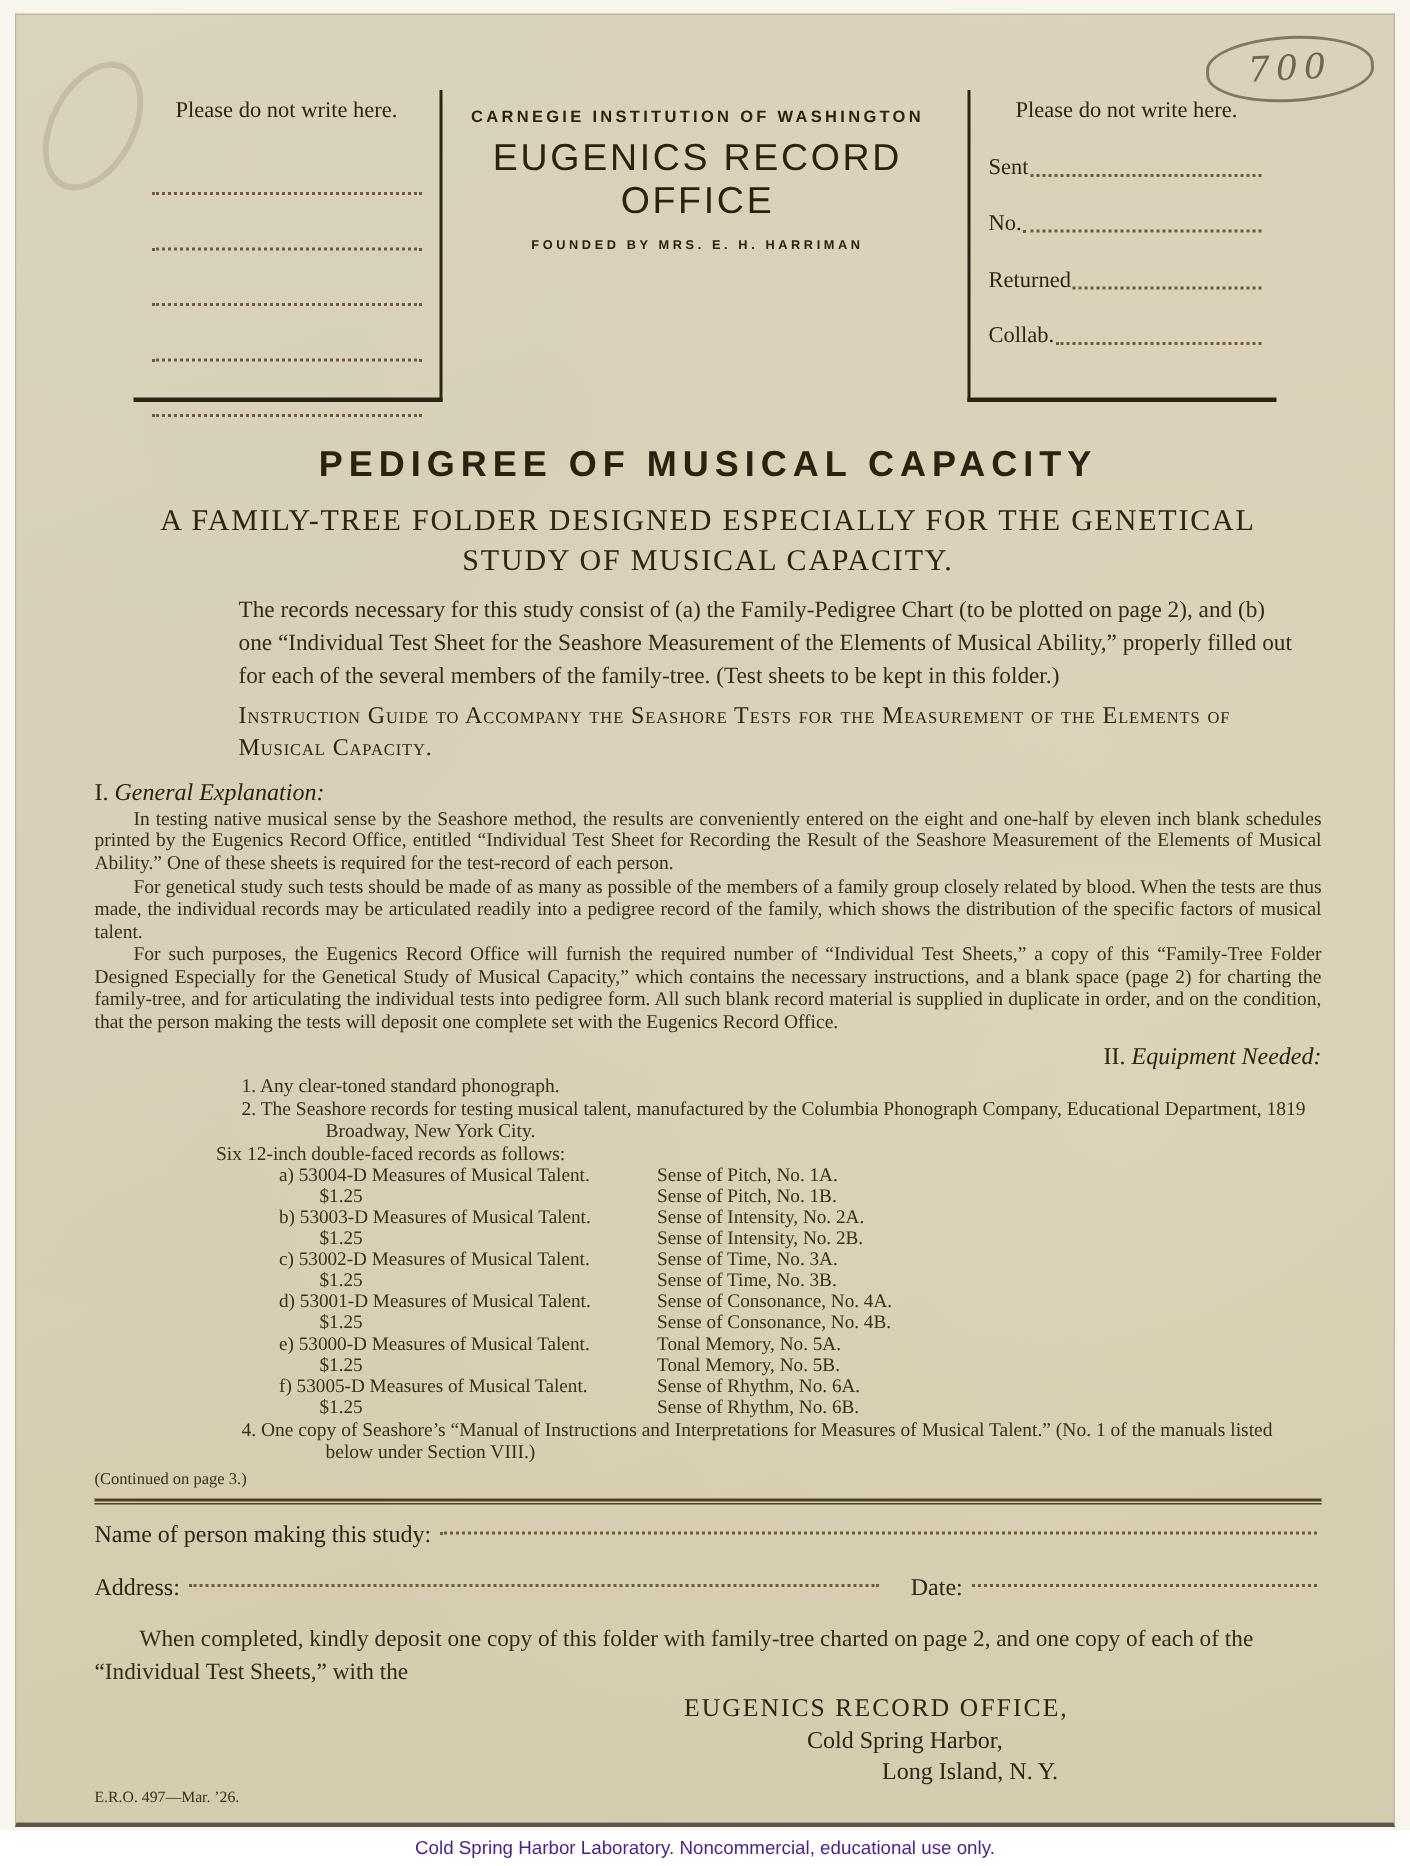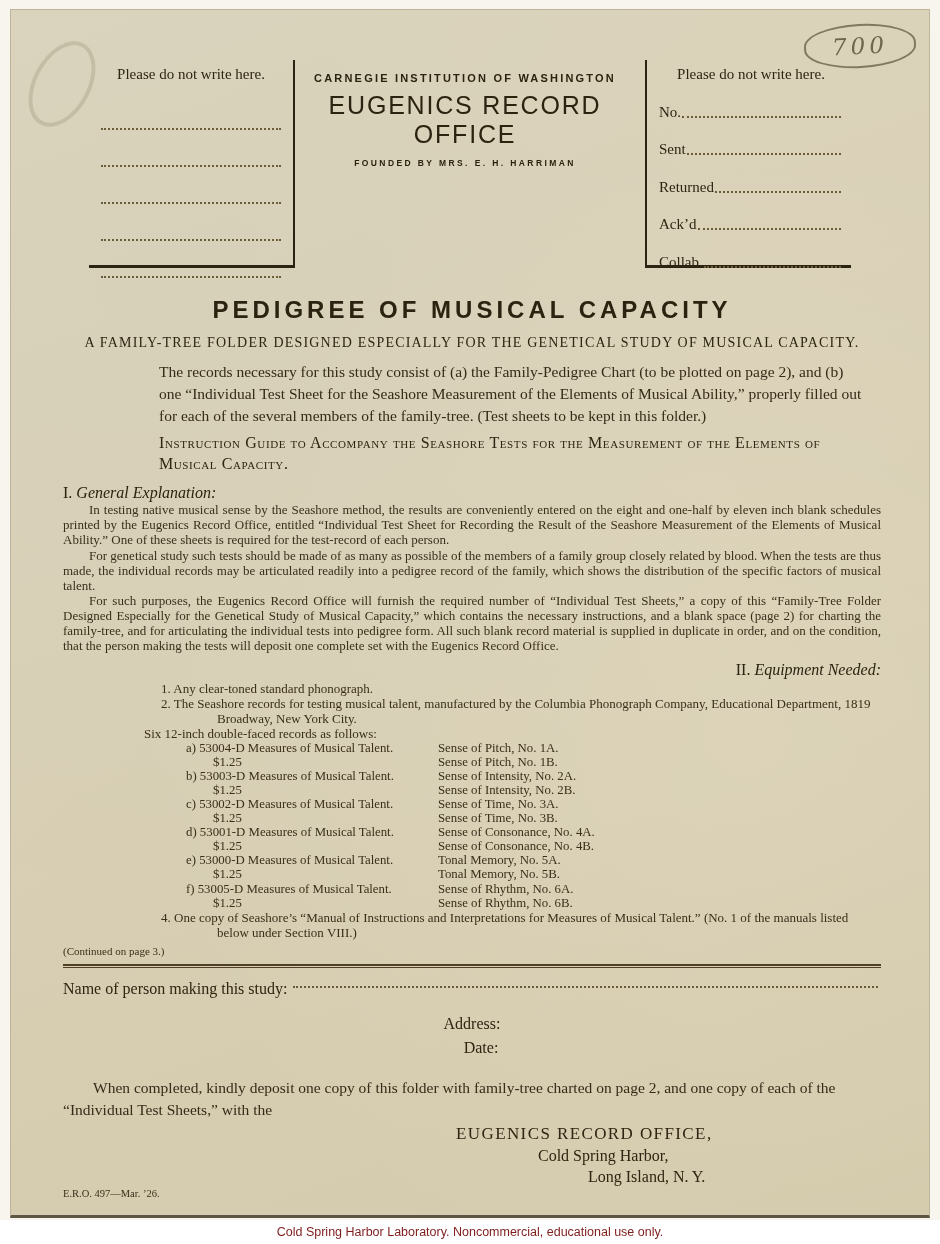--- a/index.html
+++ b/index.html
@@ -22,21 +22,21 @@
     border:1px solid #bdb49a;
     border-bottom:3px solid #5d5642;
     overflow:hidden;
   }
 
   .caption-strip {
     position:absolute; left:0; right:0; bottom:0; height:24px;
     background:#ffffff;
     display:flex; align-items:center; justify-content:center;
     font-family:"Liberation Sans", sans-serif;
-    font-size:12.5px; color:#7f1d1d;
+    font-size:12.5px; color:#4c1d95;
   }
 
   
   .circled-number {
     position:absolute; left:793px; top:14px; width:112px; height:44px;
     border:2px solid rgba(108,98,76,0.8);
     border-radius:50% / 46%;
     transform:rotate(-3deg);
     display:flex; align-items:center; justify-content:center;
     font-family:"DejaVu Serif", serif;
@@ -82,21 +82,21 @@
   
   .content {
     position:absolute; left:52px; top:286px; width:818px;
   }
   .doc-title {
     text-align:center; font-family:"Liberation Sans", sans-serif;
     font-size:24px; font-weight:bold; letter-spacing:4px; color:#2b2310;
   }
   .doc-subtitle {
     margin:10px auto 8px auto; max-width:790px; text-align:center;
-    font-size:14px; letter-spacing:1.2px; color:#2e2512; line-height:1.35;
+    font-size:20px; letter-spacing:1.2px; color:#2e2512; line-height:1.35;
   }
   .intro-para {
     margin:4px 16px 6px 96px;
     font-size:15.5px; line-height:1.42; color:#352b18;
   }
   .instruction-guide {
     margin:2px 16px 10px 96px;
     font-variant:small-caps; font-size:16px; letter-spacing:0.6px;
     line-height:1.3; color:#2e2512;
   }
@@ -123,21 +123,21 @@
 
   .double-rule {
     height:4px; border-top:2px solid #4e4126; border-bottom:1px solid #4e4126;
     margin:2px 0 12px 0;
   }
 
   .form-row { display:flex; align-items:center; font-size:16px; color:#2e2512; }
   .form-row .leader { border-bottom:2px dotted #6d5c38; height:1px; margin:0 3px 4px 6px; }
   .name-row { margin-bottom:17px; }
   .name-row .leader { flex:1; }
-  .addr-row { margin-bottom:14px;flex-direction:column; }
+  .addr-row { margin-bottom:14px; }
   .addr-leader { flex:2.1; }
   .date-label { margin-left:18px; }
   .date-leader { flex:1.05; }
 
   .closing-para {
     margin-top:10px; font-size:15.5px; line-height:1.42;
     text-indent:30px; color:#352b18;
   }
   .office-block { margin-left:393px; margin-top:3px; color:#2e2512; }
   .office-l1 { font-size:17px; letter-spacing:1.4px; }
@@ -167,33 +167,29 @@
 
   <div class="center-head">
     <div class="org-small">CARNEGIE INSTITUTION OF WASHINGTON</div>
     <div class="org-name">EUGENICS RECORD OFFICE</div>
     <div class="org-tiny">FOUNDED BY MRS. E. H. HARRIMAN</div>
   </div>
 
   <div class="hdr-box-right">
     <div class="box-caption">Please do not write here.</div>
     <div class="field-row">
+      <span>Sent</span>
+      <span class="leader"></span>
+    </div>
+    <div class="field-row">
       <span>No.</span>
       <span class="leader"></span>
     </div>
     <div class="field-row">
-      <span>Sent</span>
-      <span class="leader"></span>
-    </div>
-    <div class="field-row">
       <span>Returned</span>
-      <span class="leader"></span>
-    </div>
-    <div class="field-row">
-      <span>Ack’d</span>
       <span class="leader"></span>
     </div>
     <div class="field-row">
       <span>Collab.</span>
       <span class="leader"></span>
     </div>
   </div>
 
   <div class="content">
 

